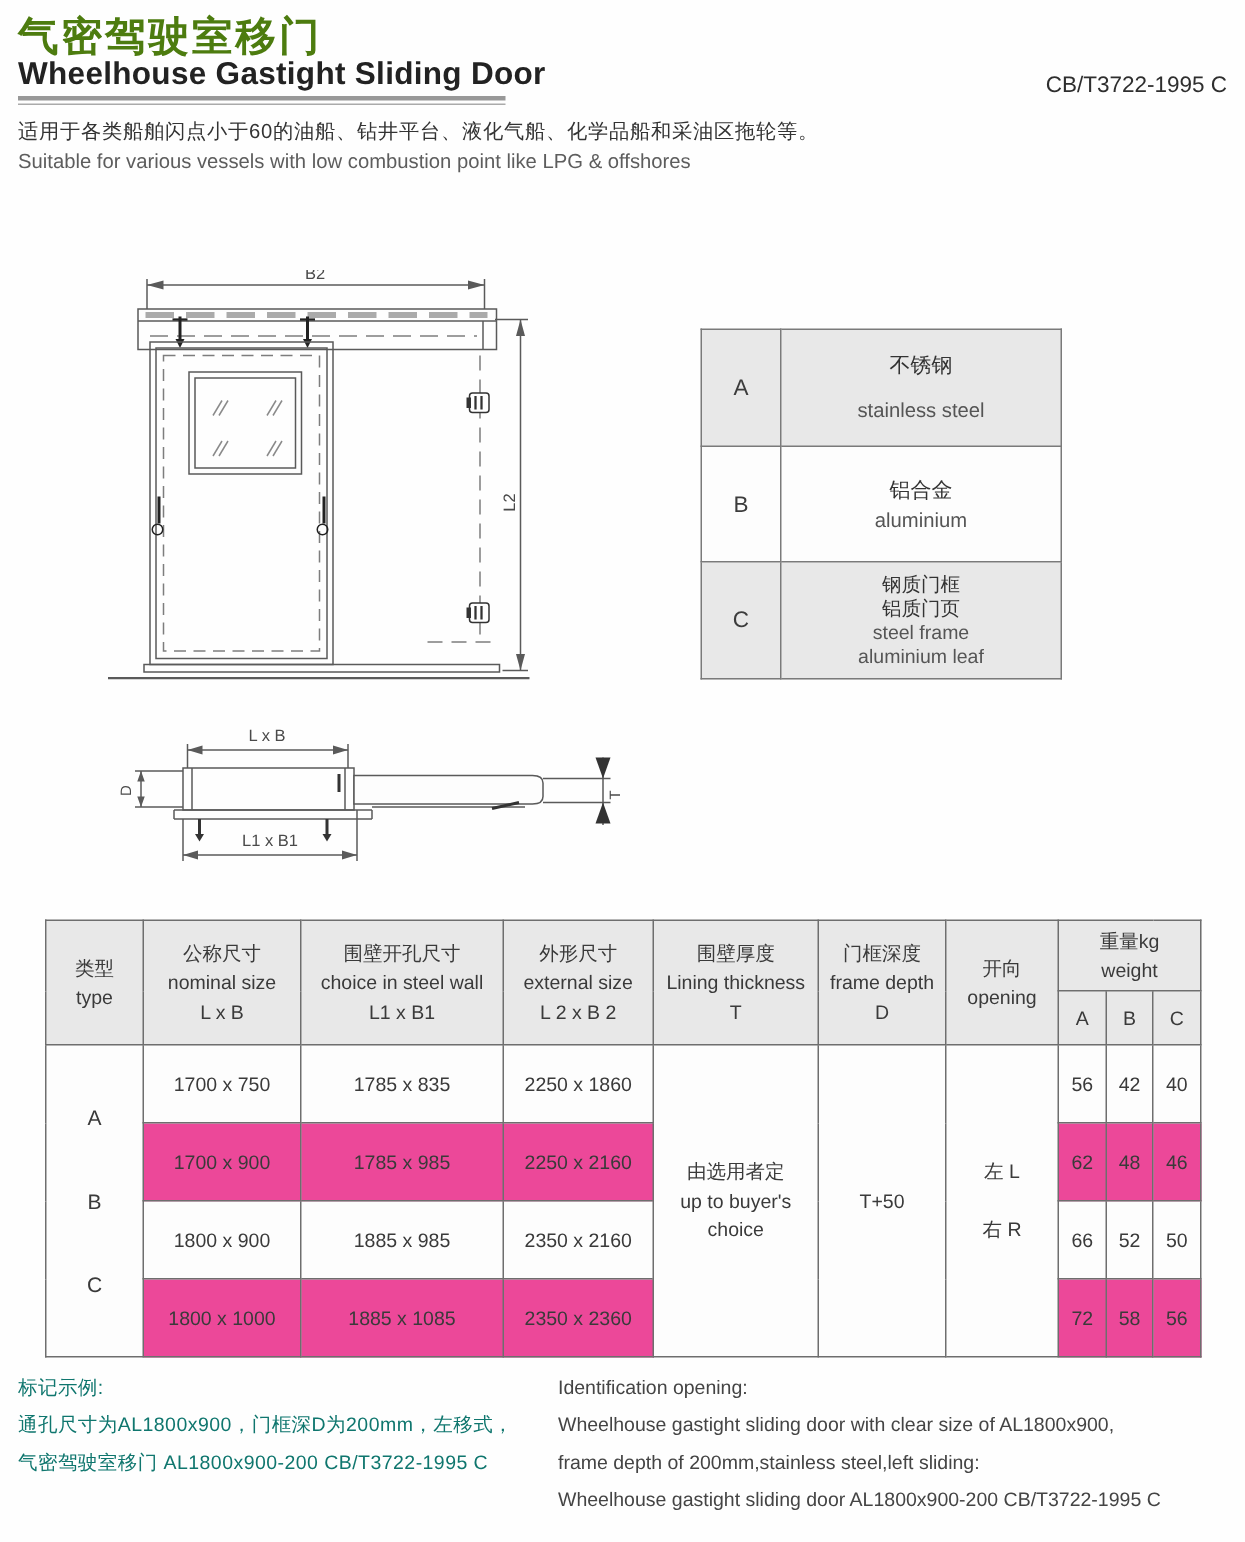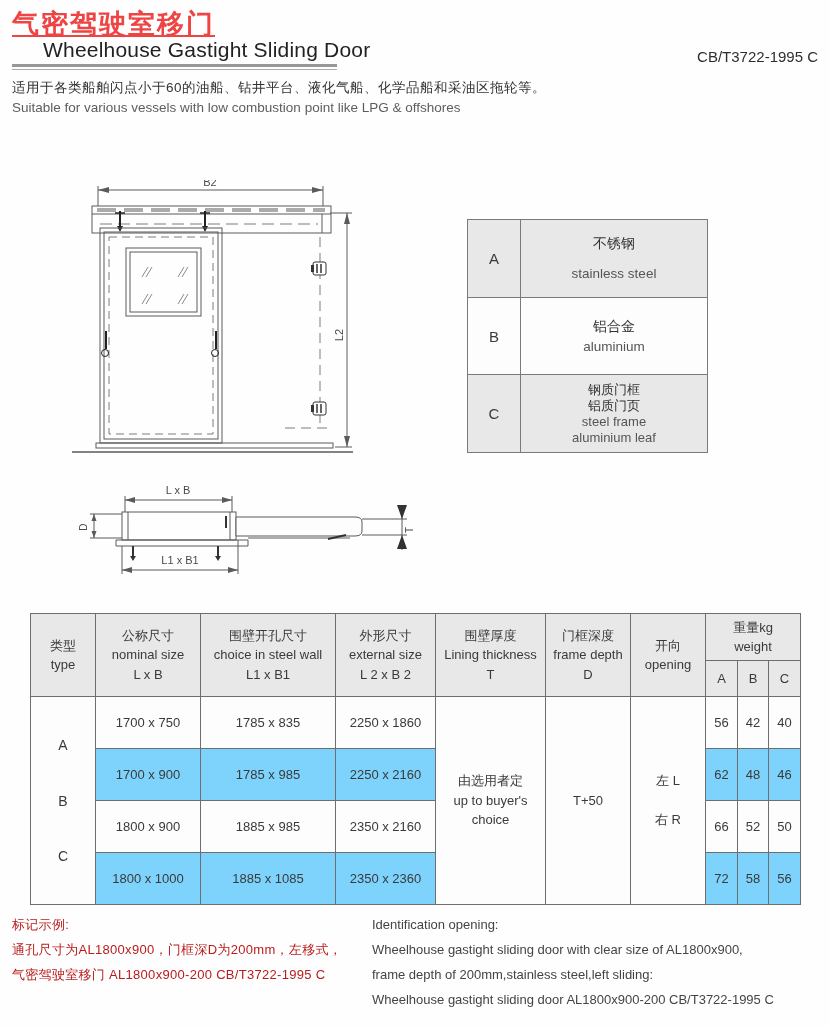--- a/index.html
+++ b/index.html
@@ -4,22 +4,22 @@
 <style>
   html,body{margin:0;padding:0;}
   body{
     width:830px;height:1028px;background:#ffffff;position:relative;
     font-family:"Liberation Sans", sans-serif;color:#333;
     -webkit-font-smoothing:antialiased;
   }
   #page{position:absolute;inset:0;background:#fefefe;overflow:hidden;}
 
   
-  .title-zh{position:absolute;left:12px;top:6px;font-size:27px;font-weight:bold;color:#ef4444;letter-spacing:2px;text-decoration:underline;}
-  .title-en{position:absolute;left:12px;top:38px;font-size:21px;font-weight:normal;color:#222;letter-spacing:0.2px;margin-left:31px;}
+  .title-zh{position:absolute;left:12px;top:6px;font-size:27px;font-weight:bold;color:#4d7c0f;letter-spacing:2px;}
+  .title-en{position:absolute;left:12px;top:38px;font-size:21px;font-weight:bold;color:#222;letter-spacing:0.2px;}
   .rule1{position:absolute;left:12px;top:64px;width:325px;height:3px;background:#989898;}
   .rule2{position:absolute;left:12px;top:69px;width:325px;height:1px;background:#aaaaaa;}
   .std-code{position:absolute;right:12px;top:48px;font-size:15px;color:#2e2e2e;}
   .desc-zh{position:absolute;left:12px;top:79px;font-size:13.5px;color:#333;letter-spacing:0.5px;}
   .desc-en{position:absolute;left:12px;top:100px;font-size:13.5px;color:#5d5d5d;}
 
   
   svg.drawing{position:absolute;left:60px;top:180px;width:400px;height:420px;}
   svg.drawing text{font-family:"Liberation Sans", sans-serif;fill:#4a4a4a;}
 
@@ -36,28 +36,28 @@
   tr.rowC .mat-zh{font-size:13px;line-height:16px;}
   tr.rowC .mat-en{font-size:13px;line-height:16px;}
 
   
   table.main{position:absolute;left:30px;top:613px;width:770px;border-collapse:collapse;table-layout:fixed;font-size:13px;color:#3a3a3a;}
   table.main th, table.main td{border:1px solid #6e6e6e;text-align:center;vertical-align:middle;padding:0;font-weight:normal;}
   table.main thead th{background:#e8e8e8;line-height:1.5;}
   table.main thead tr.h1{height:47px;}
   table.main thead tr.h2{height:36px;}
   table.main tbody tr{height:52px;background:#fdfdfd;}
-  table.main tbody tr.alt td{background:#7dd3fc;}
+  table.main tbody tr.alt td{background:#ec4899;}
   table.main td.type-col, table.main td.merged{background:#fdfdfd;}
   .ml{white-space:pre-line;}
   .type-letters{height:206px;display:flex;flex-direction:column;justify-content:space-evenly;align-items:center;font-size:14px;color:#3a3a3a;}
   td.merged{line-height:1.5;}
 
   
-  .footer-left{position:absolute;left:12px;top:912px;font-size:13px;line-height:25px;color:#b91c1c;letter-spacing:0.3px;}
+  .footer-left{position:absolute;left:12px;top:912px;font-size:13px;line-height:25px;color:#0f766e;letter-spacing:0.3px;}
   .footer-right{position:absolute;left:372px;top:912px;font-size:13px;line-height:25px;color:#444;}
 </style>
 </head>
 <body>
 
 <div id="page">
 
   <div class="title-zh">气密驾驶室移门</div>
   <div class="title-en">Wheelhouse Gastight Sliding Door</div>
   <div class="rule1"></div>

